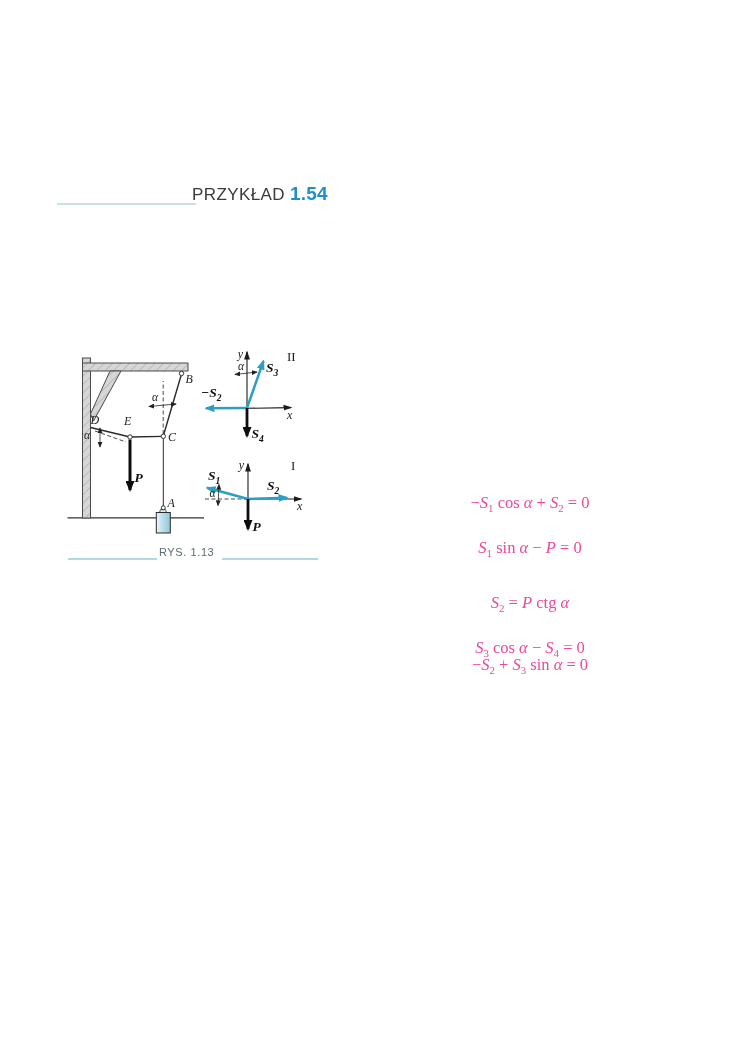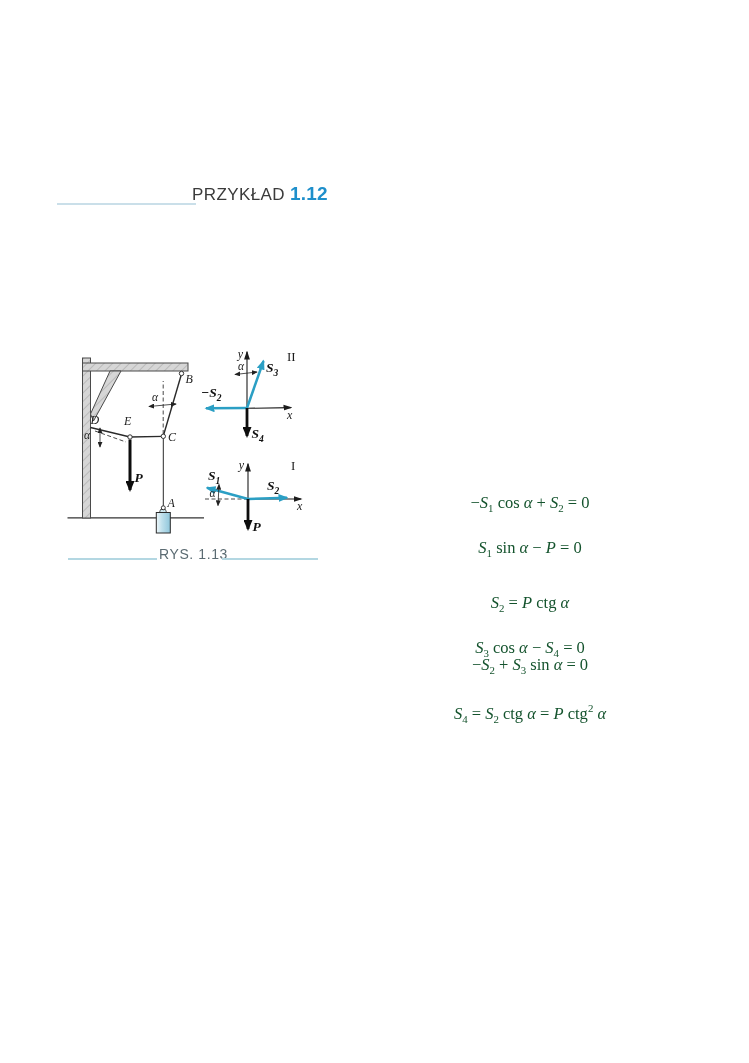--- a/index.html
+++ b/index.html
@@ -9,45 +9,45 @@
   }
   
   .hdr-rule { position:absolute; left:57px; top:203px; width:139px; height:2px; background:#cadfe9; }
   .hdr { position:absolute; left:192px; top:183px; font-size:17px; color:#3b3b3b; letter-spacing:0.4px; white-space:nowrap; }
   .hdr .num { color:#1e8fcb; font-weight:bold; font-size:19px; letter-spacing:0.2px; }
   
   .fig { position:absolute; left:55px; top:330px; width:270px; height:215px; }
   .cap-rule { position:absolute; height:2px; background:#b3d7e2; top:558px; }
   .cap-rule.l { left:68px; width:89px; }
   .cap-rule.r { left:222px; width:96px; }
-  .caption { position:absolute; left:159px; top:546px; font-size:14px; color:#5b6b72; letter-spacing:0.6px; }
+  .caption { position:absolute; left:159px; top:546px; font-size:11px; color:#5b6b72; letter-spacing:0.6px; }
   
   .eq {
     position:absolute; left:530px; transform:translateX(-50%);
-    font-family:"Liberation Serif","DejaVu Serif",serif; font-size:16.5px; color:#14532d;
+    font-family:"Liberation Serif","DejaVu Serif",serif; font-size:16.5px; color:#ec4899;
     white-space:nowrap; line-height:22px;
   }
   .eq sub { font-size:0.66em; }
   .eq sup { font-size:0.66em; }
   .eq i { font-family:"Liberation Serif","DejaVu Serif",serif; }
   
   .lab  { font-family:"Liberation Serif","DejaVu Serif",serif; font-style:italic; font-size:12px; fill:#1c1c1c; }
   .vlab { font-family:"Liberation Serif","DejaVu Serif",serif; font-style:italic; font-weight:bold; font-size:13.5px; fill:#111; }
   .alab { font-family:"Liberation Serif","DejaVu Serif",serif; font-style:italic; font-size:11.5px; fill:#1c1c1c; }
   .rom  { font-family:"Liberation Serif","DejaVu Serif",serif; font-size:13px; fill:#1c1c1c; }
 </style>
 </head>
 <body>
 
 <div class="page">
 
   <div class="hdr-rule"></div>
   <div class="hdr">
     <span>PRZYKŁAD</span>
-    <span class="num">1.12</span>
+    <span class="num">1.54</span>
   </div>
 
   <svg class="fig" viewBox="55 330 270 215">
     <defs>
       <pattern id="hatch" width="6" height="6" patternUnits="userSpaceOnUse" patternTransform="rotate(45)">
         <rect width="6" height="6" fill="#d6d6d6"></rect>
         <line x1="0" y1="0" x2="0" y2="6" stroke="#b6b6b6" stroke-width="1.8"></line>
       </pattern>
       <linearGradient id="wg" x1="0" y1="0" x2="1" y2="0">
         <stop offset="0" stop-color="#eef7fa"></stop>
@@ -145,15 +145,14 @@
 
   <div class="cap-rule l"></div>
   <div class="caption">RYS. 1.13</div>
   <div class="cap-rule r"></div>
 
   <div class="eq" style="top:492px">−<i>S</i><sub>1</sub> cos <i>α</i> + <i>S</i><sub>2</sub> = 0</div>
   <div class="eq" style="top:537px"><i>S</i><sub>1</sub> sin <i>α</i> − <i>P</i> = 0</div>
   <div class="eq" style="top:592px"><i>S</i><sub>2</sub> = <i>P</i> ctg <i>α</i></div>
   <div class="eq" style="top:654px">−<i>S</i><sub>2</sub> + <i>S</i><sub>3</sub> sin <i>α</i> = 0</div>
   <div class="eq" style="top:637px"><i>S</i><sub>3</sub> cos <i>α</i> − <i>S</i><sub>4</sub> = 0</div>
-  <div class="eq" style="top:697px"><i>S</i><sub>4</sub> = <i>S</i><sub>2</sub> ctg <i>α</i> = <i>P</i> ctg<sup>2</sup> <i>α</i></div>
 
 </div>
 
 </body></html>

